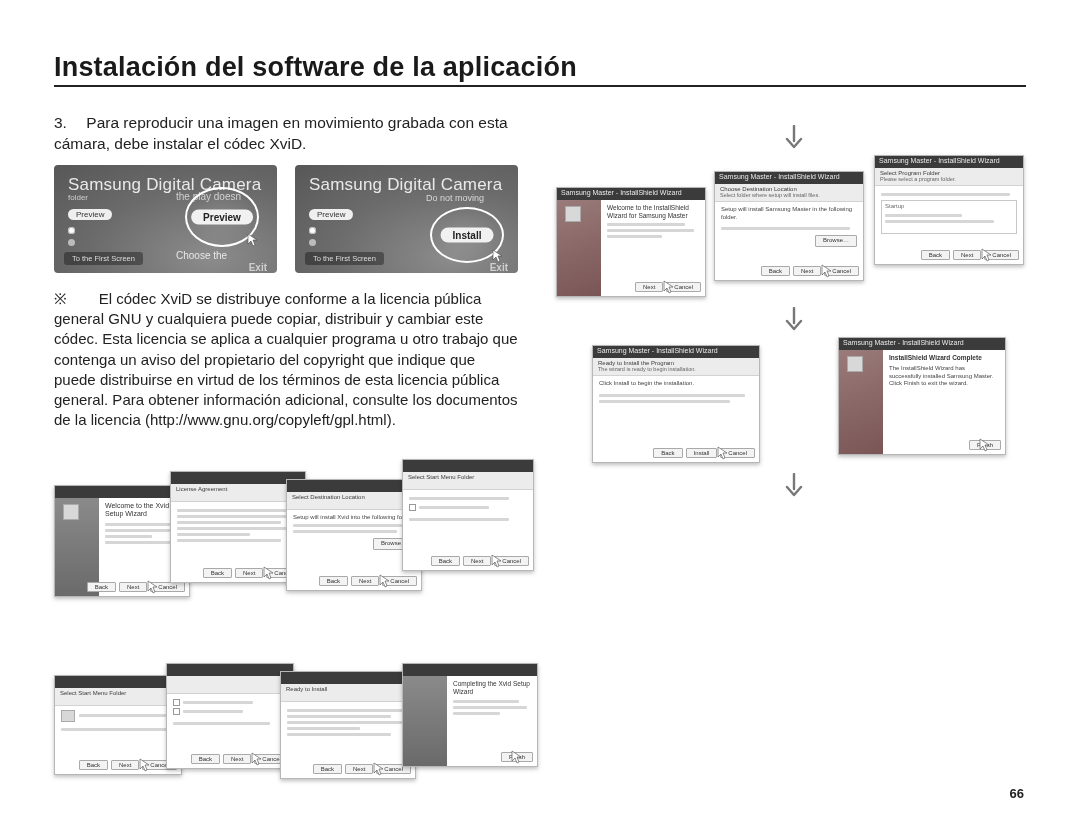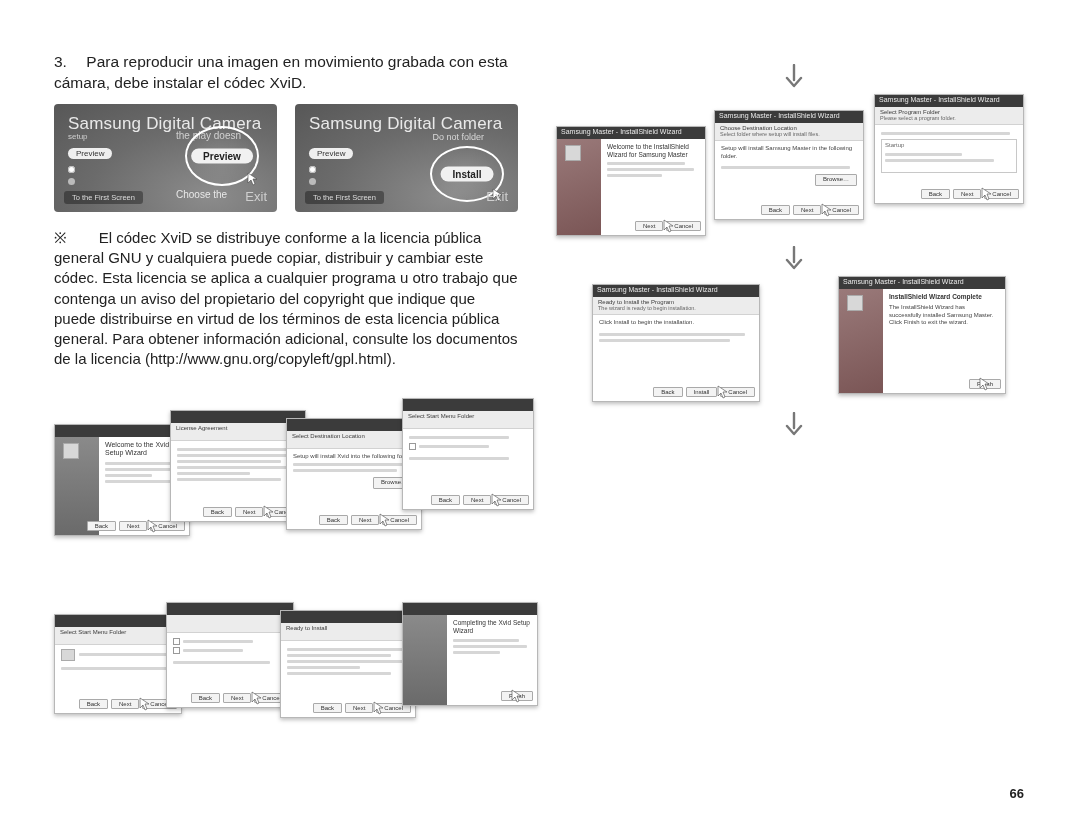--- a/index.html
+++ b/index.html
@@ -31,21 +31,21 @@
   .installer-card .radio-row { position: absolute; left: 14px; font-size: 8.5px; color: #ddd; }
   .installer-card .radio-row::before {
     content: ""; display: inline-block; width: 7px; height: 7px; border-radius: 50%;
     background: #bbb; margin-right: 4px; vertical-align: middle;
   }
   .installer-card .radio-row.sel::before { background: #fff; box-shadow: 0 0 0 1px #bbb inset; }
   .installer-card .bottom-pill {
     position: absolute; left: 10px; bottom: 8px; background: rgba(0,0,0,.35); color: #ddd;
     font-size: 7.5px; padding: 2px 8px; border-radius: 3px;
   }
-  .installer-card .exit { position: absolute; right: 10px; bottom: 8px; color: #cfcfcf; font-size: 13px; }
+  .installer-card .exit { position: absolute; right: 10px; bottom: 0; color: #cfcfcf; font-size: 10px; font-weight: bold; }
   .callout {
     position: absolute; border-radius: 50%; border: 2.5px solid #fff;
     background: radial-gradient(closest-side, rgba(255,255,255,.10), rgba(255,255,255,0));
   }
   .callout .tag {
     position: absolute; left: 50%; top: 50%; transform: translate(-50%,-50%);
     background: #f1f1f1; color: #222; border-radius: 12px; padding: 2px 12px;
     font-size: 10px; font-weight: bold;
   }
   .callout .cursor {
@@ -94,36 +94,39 @@
   
   .wizR { width: 168px; height: 118px; }
   .wizR2 { width: 150px; height: 110px; }
 
 </style>
 </head>
 <body>
 
 <div class="page">
 
+  <div class="title-wrap">
+    <h1 class="title">Instalación del software de la aplicación</h1>
+  </div>
 
   <div class="cols">
 
     <div class="col">
 
       <p class="step">
         <span class="num">3.</span>
         <span class="step-indent">Para reproducir una imagen en movimiento grabada con esta cámara, debe instalar el códec XviD.</span>
       </p>
 
       <div class="pair">
 
         <div class="installer-card">
           <div class="top">Samsung Digital Camera</div>
           <div class="sub">
-            <span>setup</span>
+            <span>folder</span>
           </div>
           <div class="play-text">the play doesn</div>
           <div class="pill">Preview</div>
           <div class="radio-row sel" style="top:60px"></div>
           <div class="radio-row" style="top:72px"></div>
           <div class="callout" style="width:74px;height:60px;right:18px;top:22px">
             <span class="tag">Preview</span>
             <span class="cursor">
               <svg viewBox="0 0 12 14">
                   <polygon points="1,1 1,11 4,8 6,13 8,12 6,7 10,7" fill="#fff" stroke="#444" stroke-width="0.6"></polygon>
@@ -133,21 +136,21 @@
           <div class="install-the">Choose the</div>
           <div class="bottom-pill">To the First Screen</div>
           <div class="exit">Exit</div>
         </div>
 
         <div class="installer-card">
           <div class="top">Samsung Digital Camera</div>
           <div class="pill">Preview</div>
           <div class="radio-row sel" style="top:60px"></div>
           <div class="radio-row" style="top:72px"></div>
-          <div style="position:absolute; right:34px; top:28px; font-size:9px; color:#d8d8d8">Do not folder</div>
+          <div style="position:absolute; right:34px; top:28px; font-size:9px; color:#d8d8d8">Do not moving</div>
           <div class="callout" style="width:74px;height:56px;right:14px;top:42px">
             <span class="tag">Install</span>
             <span class="cursor">
               <svg viewBox="0 0 12 14">
                   <polygon points="1,1 1,11 4,8 6,13 8,12 6,7 10,7" fill="#fff" stroke="#444" stroke-width="0.6"></polygon>
                 </svg>
             </span>
           </div>
           <div class="bottom-pill">To the First Screen</div>
           <div class="exit">Exit</div>

